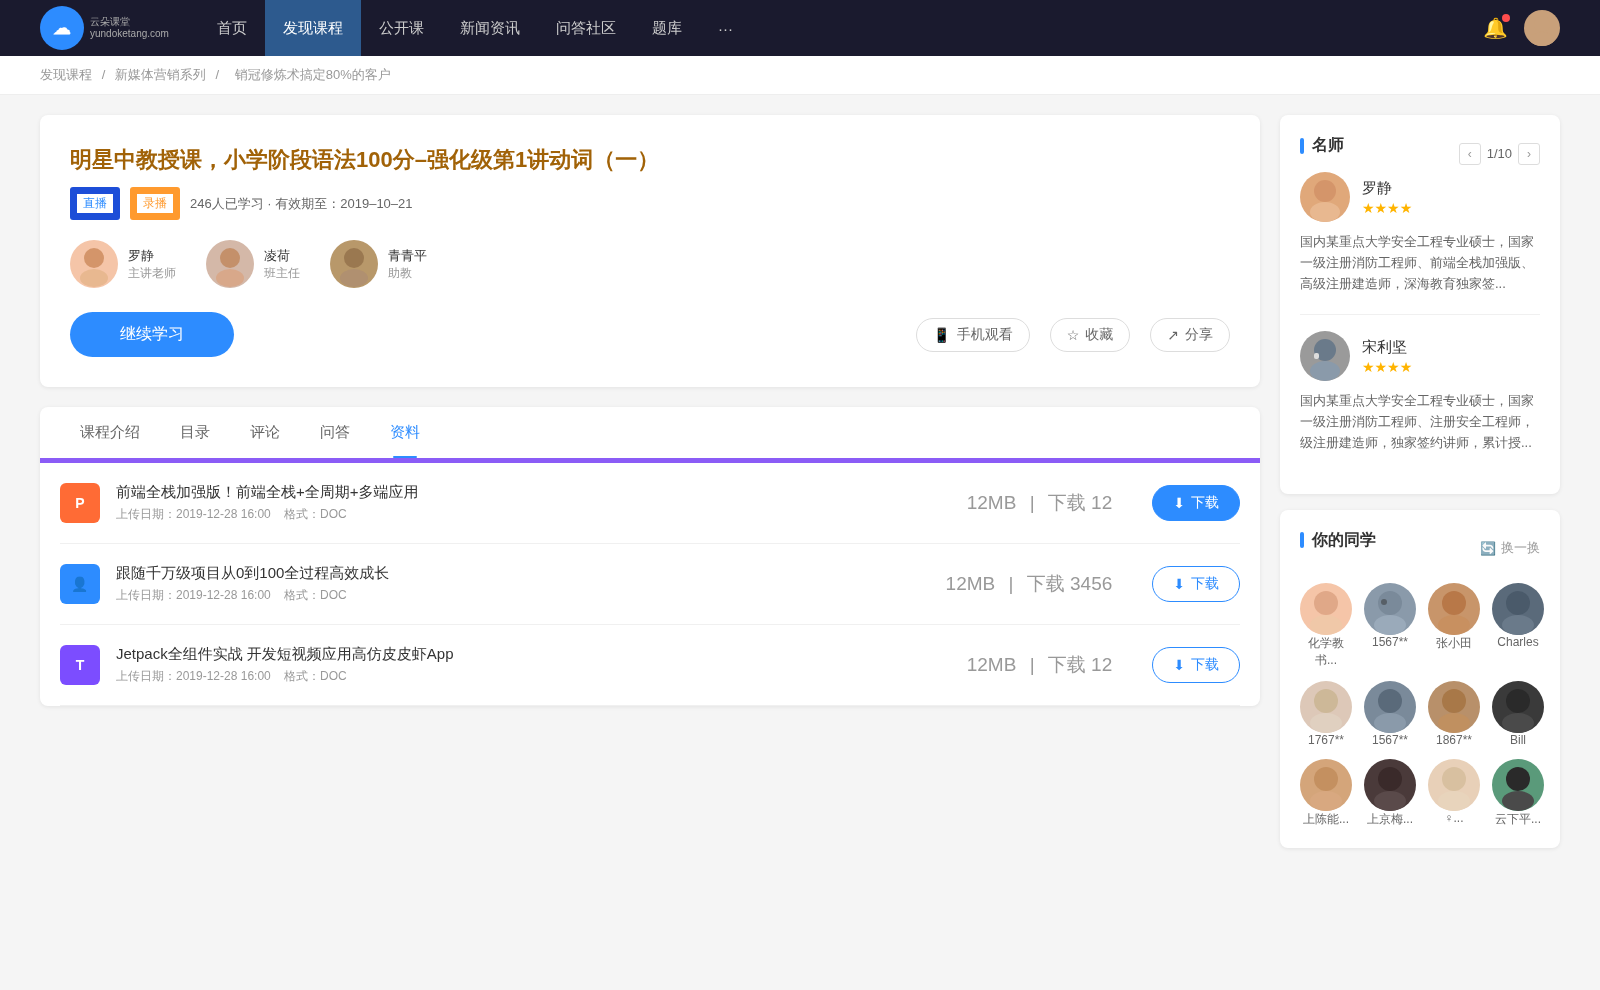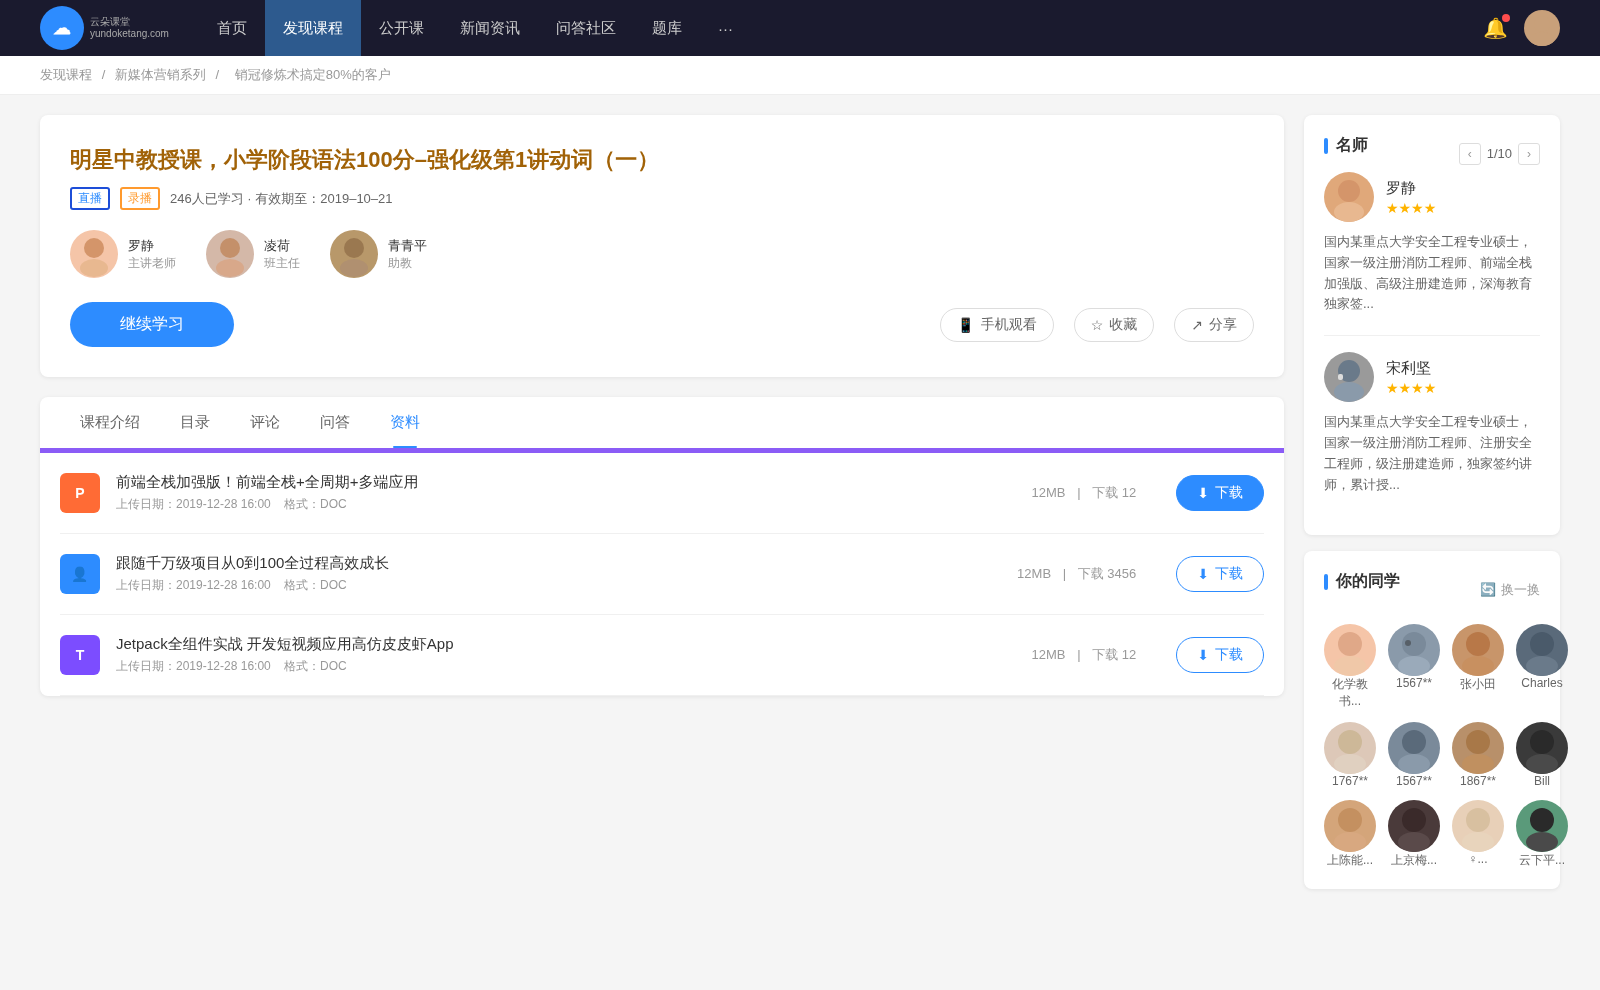--- a/index.html
+++ b/index.html
@@ -20,27 +20,27 @@
     .avatar-nav { width: 36px; height: 36px; border-radius: 50%; background: #c8a07a; overflow: hidden; cursor: pointer; display: flex; align-items: center; justify-content: center; }
 
     
     .breadcrumb { padding: 10px 40px; background: white; border-bottom: 1px solid #eee; font-size: 13px; color: #999; }
     .breadcrumb a { color: #999; text-decoration: none; }
     .breadcrumb span { margin: 0 6px; }
 
     
     .main-container { display: flex; gap: 20px; padding: 20px 40px; max-width: 1600px; }
     .content-left { flex: 1; }
-    .content-right { width: 256px; flex-shrink: 0; }
+    .content-right { width: 280px; flex-shrink: 0; }
 
     
     .course-card { background: white; border-radius: 8px; padding: 30px; margin-bottom: 20px; box-shadow: 0 1px 4px rgba(0,0,0,0.08); }
     .course-title { font-size: 22px; font-weight: 700; color: #a16207; margin-bottom: 12px; }
     .course-meta { display: flex; align-items: center; gap: 10px; margin-bottom: 20px; color: #666; font-size: 13px; }
-    .tag { border: 2px solid #1d4ed8; color: #2d8cff; border-radius: 3px; padding: 1px 6px; font-size: 12px; }
+    .tag { border: 7px solid #1d4ed8; color: #2d8cff; border-radius: 3px; padding: 1px 6px; font-size: 12px; }
     .tag.orange { border-color: #ff9a2e; color: #ff9a2e; }
     .teachers { display: flex; gap: 30px; margin-bottom: 24px; }
     .teacher-item { display: flex; align-items: center; gap: 10px; }
     .teacher-avatar { width: 48px; height: 48px; border-radius: 50%; background: #e8b88a; overflow: hidden; display: flex; align-items: center; justify-content: center; font-size: 18px; }
     .teacher-info { font-size: 13px; }
     .teacher-name { font-weight: 500; color: #333; }
     .teacher-role { color: #999; font-size: 12px; }
     .progress-section { margin-bottom: 24px; }
     .progress-label { color: #2d8cff; font-size: 16px; font-weight: 600; margin-bottom: 4px; }
     .progress-sub { color: #999; font-size: 13px; margin-left: 8px; }
@@ -61,21 +61,21 @@
     
     .file-list { padding: 0 20px; }
     .file-item { display: flex; align-items: center; padding: 20px 0; border-bottom: 1px solid #f0f0f0; gap: 16px; }
     .file-icon { width: 40px; height: 40px; border-radius: 6px; display: flex; align-items: center; justify-content: center; color: white; font-weight: bold; font-size: 14px; flex-shrink: 0; }
     .file-icon.orange { background: #ff6b35; }
     .file-icon.blue { background: #2d8cff; }
     .file-icon.purple { background: #7c4dff; }
     .file-info { flex: 1; }
     .file-name { font-size: 15px; color: #333; font-weight: 500; margin-bottom: 4px; }
     .file-meta { font-size: 12px; color: #999; }
-    .file-stats { color: #999; font-size: 13px; text-align: right; white-space: nowrap; margin-right: 20px; }
+    .file-stats { color: #999; font-size: 19px; text-align: right; white-space: nowrap; margin-right: 20px; }
     .file-stats span { margin: 0 4px; }
     .btn-download { border: 1px solid #2d8cff; color: #2d8cff; background: white; border-radius: 20px; padding: 8px 20px; cursor: pointer; font-size: 14px; display: flex; align-items: center; gap: 6px; white-space: nowrap; }
     .btn-download.filled { background: #2d8cff; color: white; }
 
     
     .sidebar-card { background: white; border-radius: 8px; padding: 20px; box-shadow: 0 1px 4px rgba(0,0,0,0.08); margin-bottom: 16px; }
     .sidebar-title { font-size: 16px; font-weight: 600; color: #333; display: flex; align-items: center; gap: 8px; margin-bottom: 16px; }
     .sidebar-title::before { content: ''; width: 4px; height: 16px; background: #2d8cff; border-radius: 2px; display: inline-block; }
     .sidebar-nav-btn { width: 22px; height: 22px; border: 1px solid #ddd; border-radius: 3px; cursor: pointer; display: flex; align-items: center; justify-content: center; color: #999; font-size: 12px; }
     .page-info { font-size: 13px; color: #666; }

